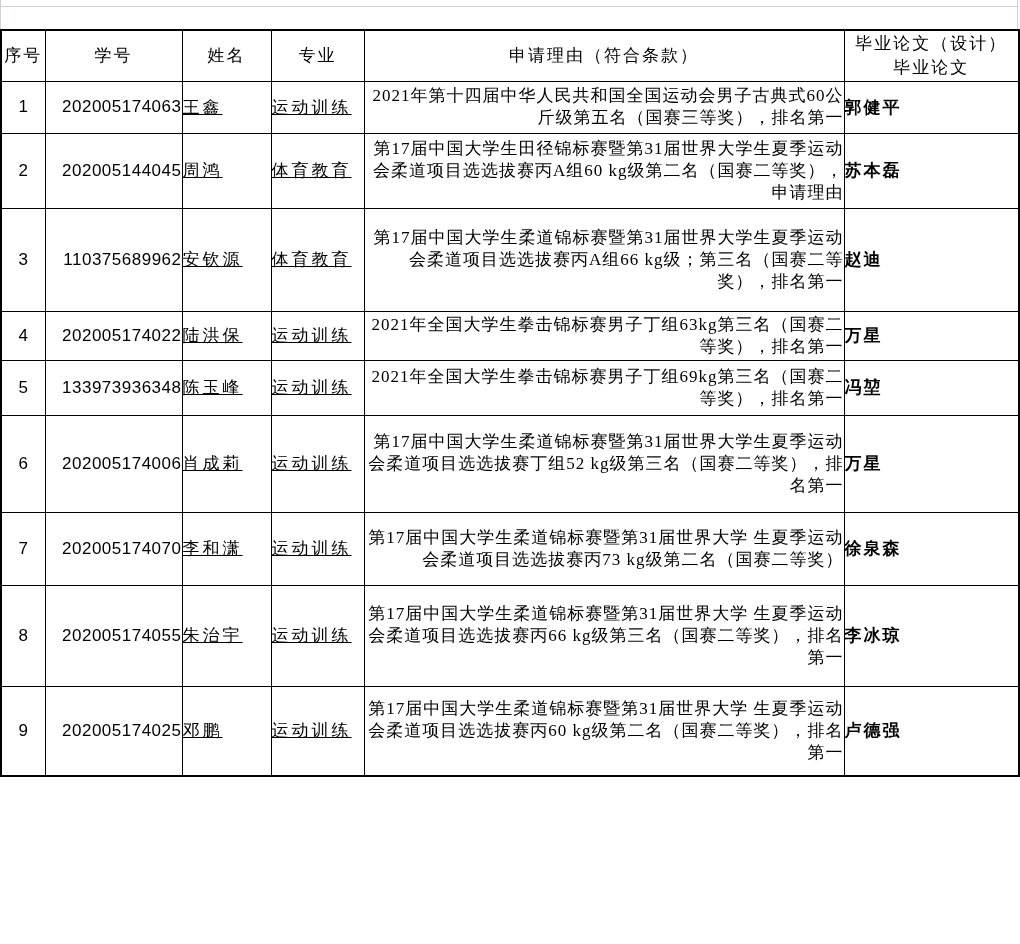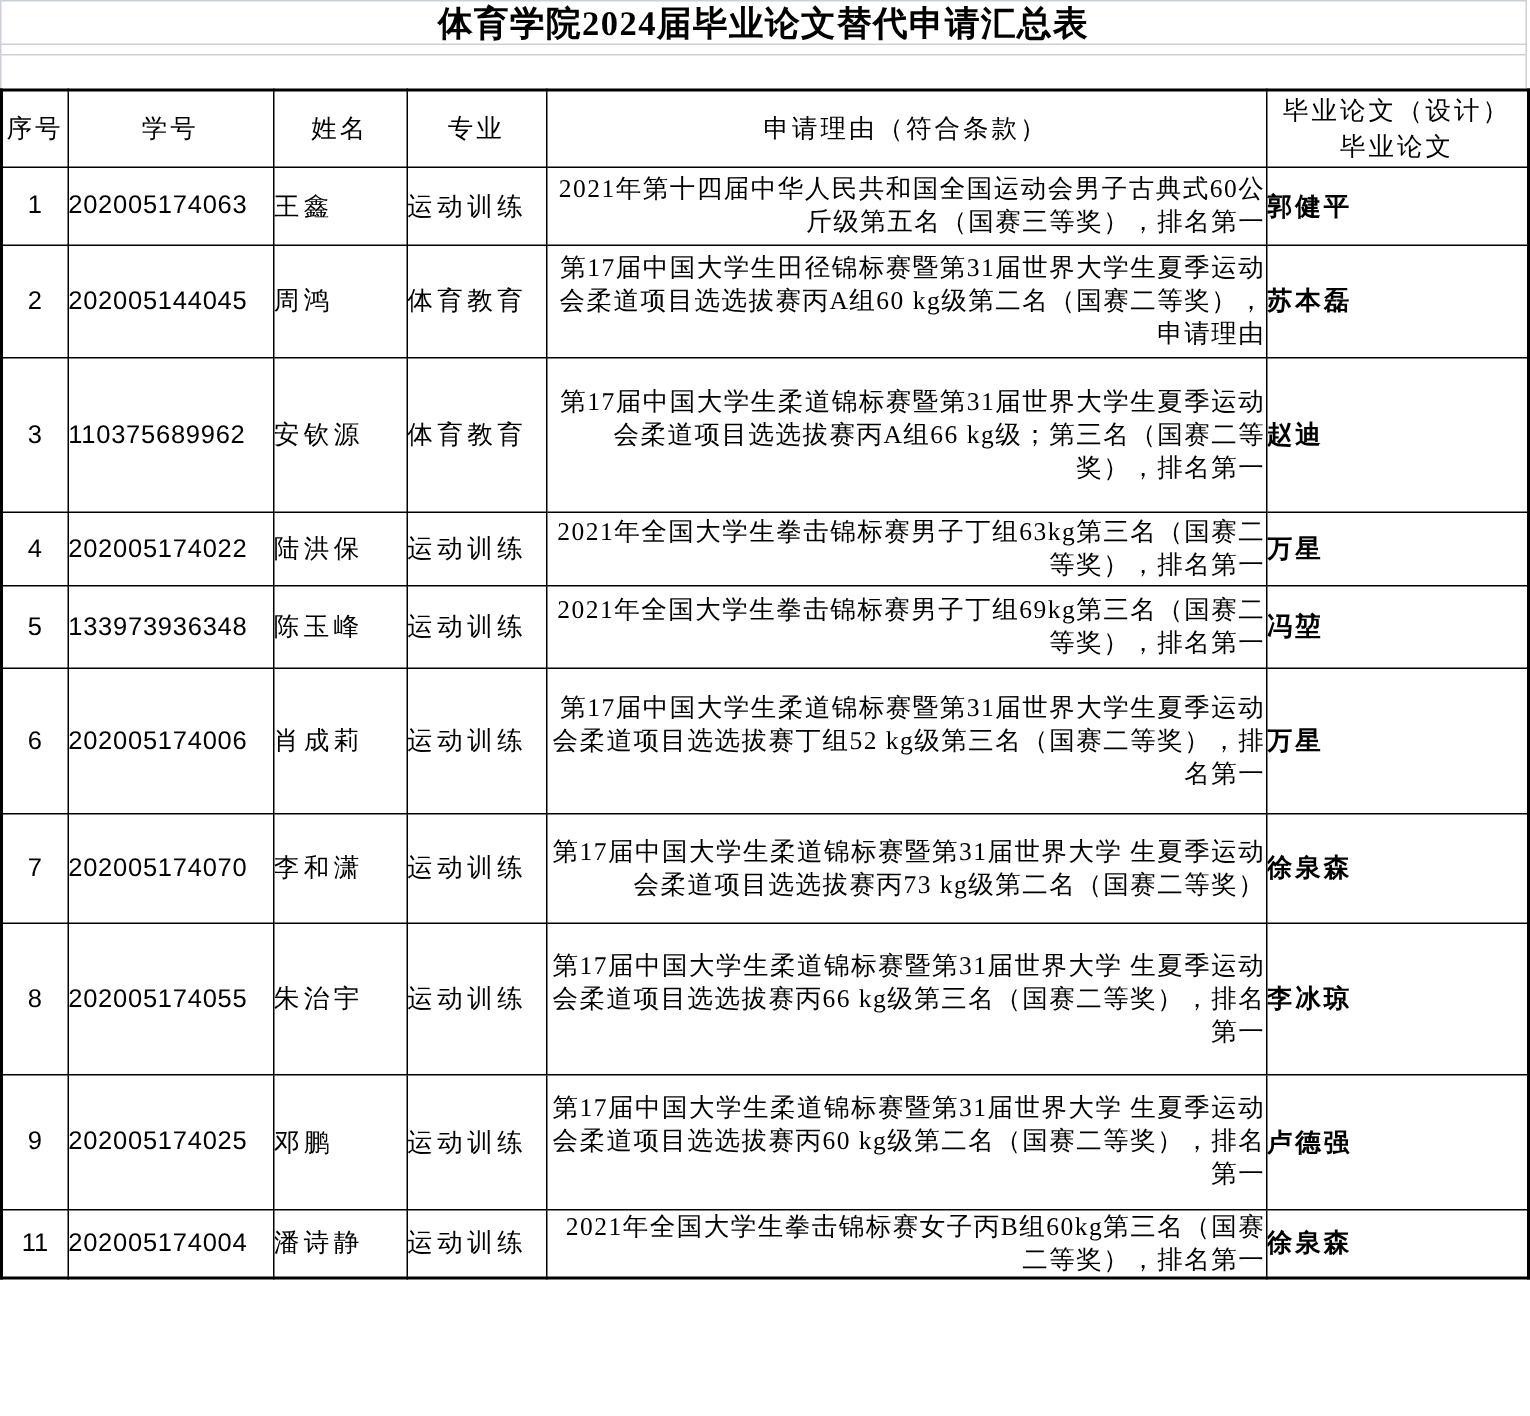--- a/index.html
+++ b/index.html
@@ -42,39 +42,36 @@
     vertical-align:middle;
     padding:0;
     overflow:hidden;
     font-size:17px;
   }
   th{font-weight:normal;text-align:center;letter-spacing:2px;}
   th .hdr-line{text-align:center;letter-spacing:2px;line-height:24px;font-family:Liberation Serif, serif;}
 
   .c-idx{text-align:center;font-family:"Liberation Sans",sans-serif;letter-spacing:0;}
   .c-id{
-    padding-right:4px;
+    text-align:right;padding-right:4px;
     font-family:"Liberation Sans",sans-serif;
     font-size:19px;letter-spacing:0.5px;
   }
-  .c-name,.c-major{text-align:left;padding-left:5px;letter-spacing:3px;}
+  .c-name,.c-major{text-align:left;padding-left:5px;letter-spacing:3px;text-decoration:underline;}
   .c-reason{
     text-align:right;padding:3px 6px 3px 7px;
     letter-spacing:1px;line-height:22px;
   }
   .c-advisor{text-align:left;padding-left:8px;letter-spacing:2px;font-weight:bold;}
 </style>
 </head>
 <body>
 
 <div class="sheet">
 
-  <div class="title-block">
-    <div class="title">体育学院2024届毕业论文替代申请汇总表</div>
-  </div>
   <div class="thin-row"></div>
   <div class="gap-row"></div>
 
   <table class="summary">
     <colgroup>
       <col style="width:44px">
         <col style="width:137px">
         <col style="width:89px">
       <col style="width:93px">
         <col style="width:480px">
@@ -159,23 +156,15 @@
         <td class="c-advisor">李冰琼</td>
       </tr>
       <tr style="height:90px">
         <td class="c-idx">9</td>
         <td class="c-id">202005174025</td>
         <td class="c-name">邓鹏</td>
         <td class="c-major">运动训练</td>
         <td class="c-reason">第17届中国大学生柔道锦标赛暨第31届世界大学 生夏季运动会柔道项目选选拔赛丙60 kg级第二名（国赛二等奖），排名第一</td>
         <td class="c-advisor">卢德强</td>
       </tr>
-      <tr style="height:42px">
-        <td class="c-idx">11</td>
-        <td class="c-id">202005174004</td>
-        <td class="c-name">潘诗静</td>
-        <td class="c-major">运动训练</td>
-        <td class="c-reason">2021年全国大学生拳击锦标赛女子丙B组60kg第三名（国赛二等奖），排名第一</td>
-        <td class="c-advisor">徐泉森</td>
-      </tr>
     </tbody>
   </table>
 </div>
 
 </body></html>

